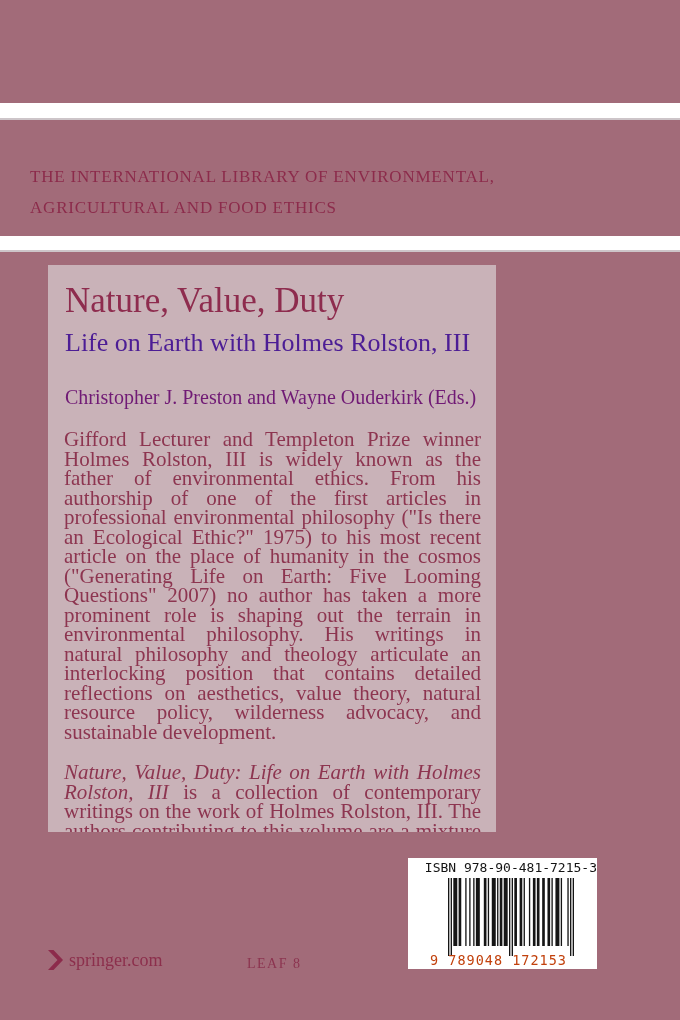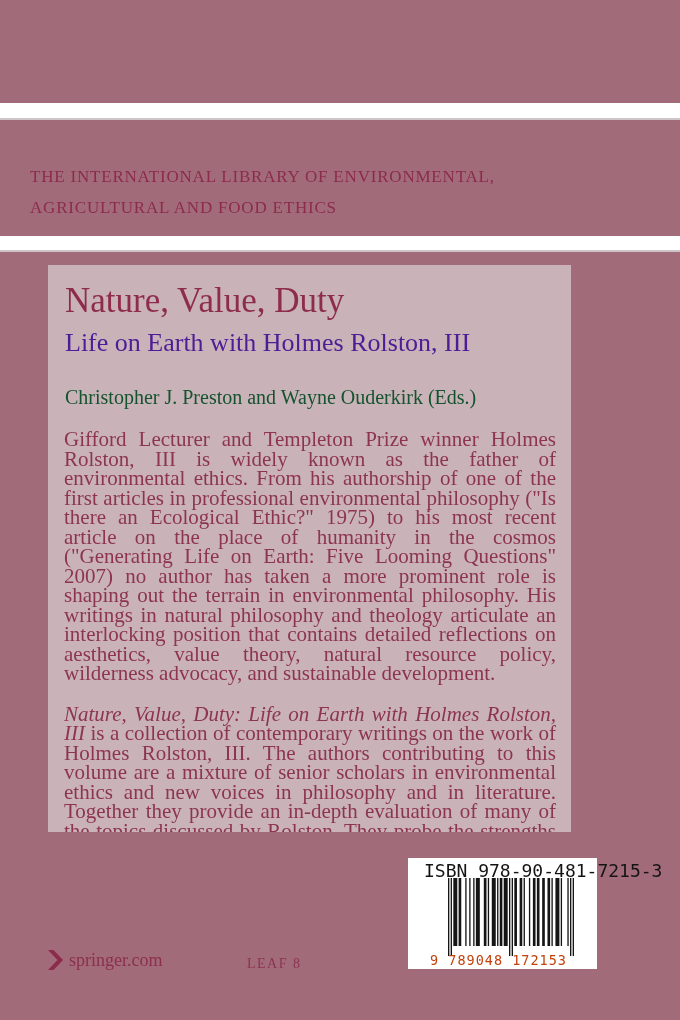--- a/index.html
+++ b/index.html
@@ -15,49 +15,49 @@
   .stripe-1 { top:103px; height:15px; border-bottom:2px solid #cdc5c9; }
   .stripe-2 { top:236px; height:14px; border-bottom:2px solid #cdc5c9; }
 
   .series-header {
     position:absolute; left:30px; top:141px; width:620px;
     color:#8c2b4b; font-weight:normal; font-size:17px;
     letter-spacing:0.8px; line-height:31px;margin-top:20px;
   }
 
   .panel {
-    position:absolute; left:48px; top:265px; width:523px; height:567px;
+    position:absolute; left:48px; top:265px; width:448px; height:567px;
     background:#c9b2b8; box-sizing:border-box; padding:12px 15px 0 16px;
     overflow:hidden;
   }
   .book-title {
     font-size:35px; color:#8e2c4e; margin:4px 0 0 1px; font-weight:normal;
     line-height:40px;
   }
   .book-subtitle {
     font-size:26px; color:#4c1d95; margin:7px 0 0 1px; font-weight:normal;
     line-height:30px;
   }
   .editors {
-    font-size:20px; color:#14532d; margin:27px 0 0 1px; line-height:24px;
+    font-size:20px; color:#701a75; margin:27px 0 0 1px; line-height:24px;
   }
   .blurb p {
     font-size:21px; line-height:19.5px; text-align:justify;
     color:#8d3550; margin:0;
   }
   .blurb .para-1 { margin-top:21px; }
   .blurb .para-2 { margin-top:21px; }
 
   .barcode-box {
     position:absolute; left:408px; top:858px; width:189px; height:111px;
     background:#ffffff;
   }
   .isbn-line {
-    font-family:"DejaVu Sans Mono", monospace; font-size:18px;
-    color:#141414; text-align:right; margin-top:2px; white-space:nowrap;padding-left:16px;
+    font-family:"DejaVu Sans Mono", monospace; font-size:13px;
+    color:#141414; text-align:right; margin-top:2px; white-space:nowrap;
   }
   .bars-svg {
     position:absolute; left:40px; top:20px; width:126px; height:78px;
   }
   .ean-digits {
     position:absolute; left:22px; bottom:1px;
     font-family:"DejaVu Sans Mono", monospace; font-size:13.5px;
     letter-spacing:1px; color:#c2410c; white-space:nowrap;
   }
 

